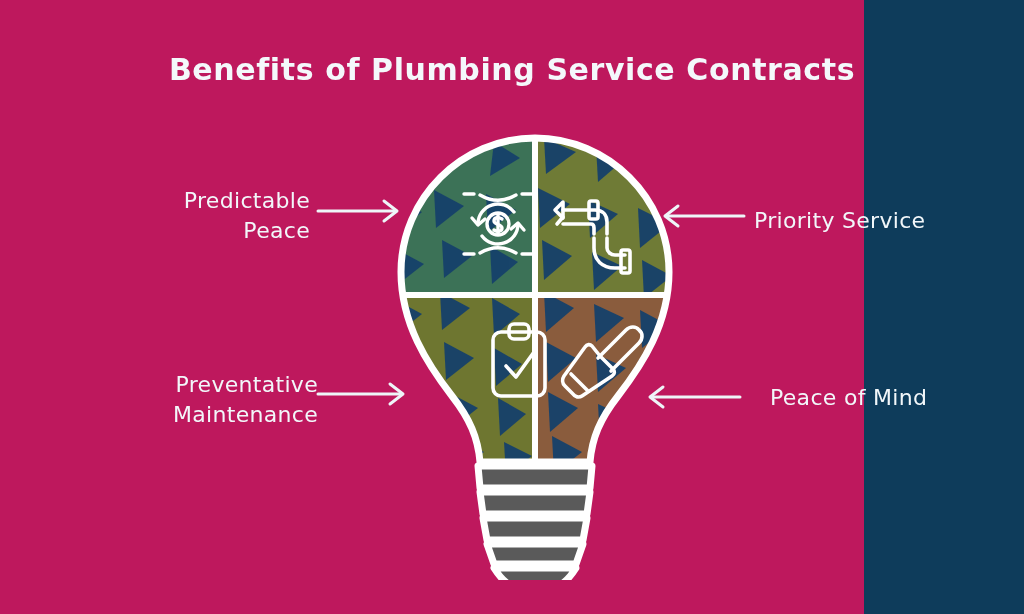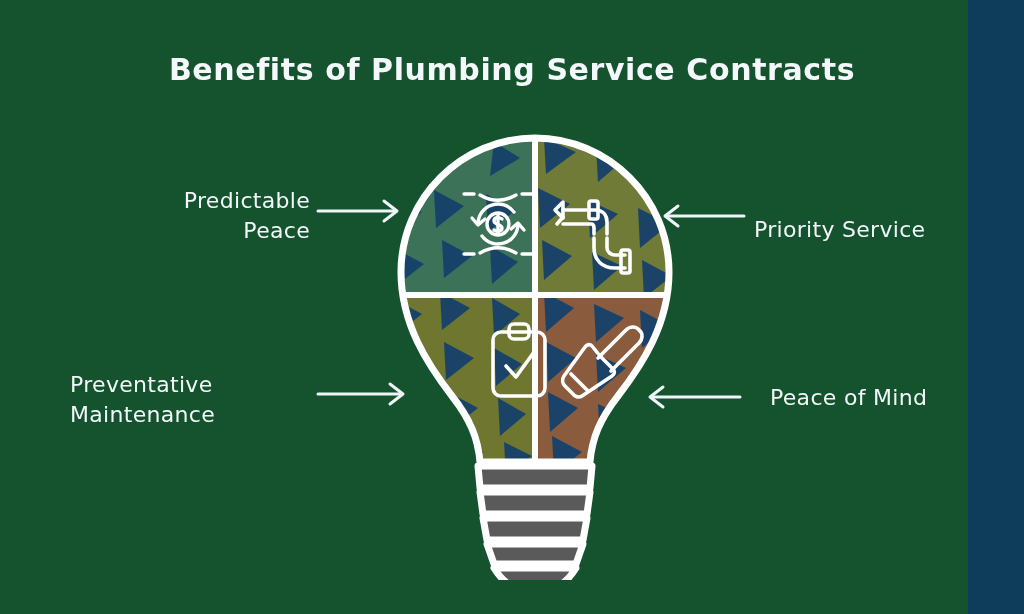--- a/index.html
+++ b/index.html
@@ -8,23 +8,23 @@
   }
   body {
     width: 1024px;
     height: 614px;
     overflow: hidden;
     background: #0e3c5b;
     font-family: "DejaVu Sans", sans-serif;
   }
   #infographic {
     position: relative;
-    width: 968px;
+    width: 864px;
     height: 614px;
-    background: #14532d;
+    background: #be185d;
   }
   #title {
     position: absolute;
     left: 0;
     top: 52px;
     width: 1024px;
     text-align: center;
     font-family: "DejaVu Sans", sans-serif;
     font-size: 30px;
     font-weight: bold;
@@ -40,28 +40,28 @@
     letter-spacing: 0.3px;
     white-space: pre-line;
   }
   #label-predictable-costs {
     left: 90px;
     top: 186px;
     width: 220px;
     text-align: right;
   }
   #label-preventative-maintenance {
-    left: 70px;
+    left: 78px;
     top: 370px;
     width: 240px;
-    text-align: left;
+    text-align: right;
   }
   #label-priority-service {
     left: 754px;
-    top: 215px;
+    top: 206px;
     width: 260px;
     text-align: left;
   }
   #label-peace-of-mind {
     left: 754px;
     top: 383px;
     width: 260px;
     text-align: left;
     margin-left: 16px;
   }

